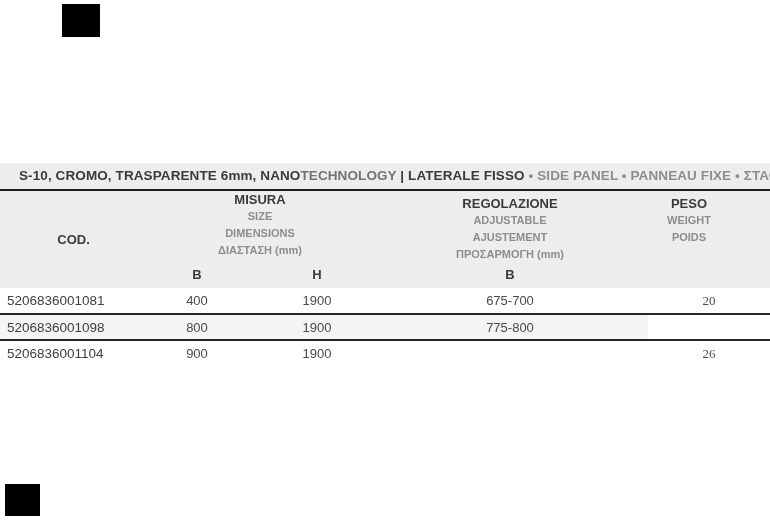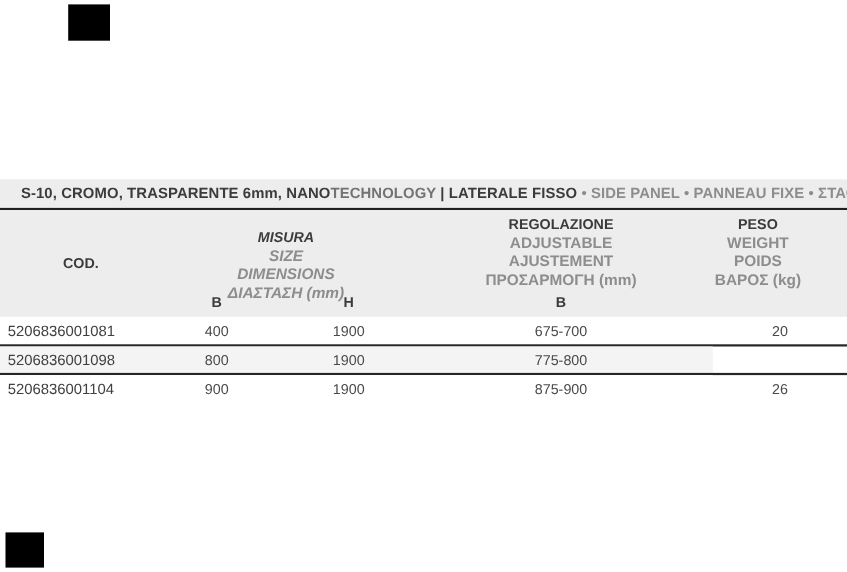--- a/index.html
+++ b/index.html
@@ -28,26 +28,26 @@
   .t-red  { color:#737373; }
   .t-gray { color:#8d8d8d; }
 
   .rule-title { position:absolute; left:0; top:189px; width:770px; height:2px; background:#1f1f1f; }
 
   
   .header-band { position:absolute; left:0; top:191px; width:770px; height:97px; background:#ededed; }
   .hcol { position:absolute; text-align:center; }
   .hline { height:17px; line-height:17px; font-size:13px; font-weight:700; }
   .hline.main { color:#3b3b3b; }
-  .hline.alt  { color:#8d8d8d; font-size:14px; }
+  .hline.alt  { color:#8d8d8d; font-size:11px; }
   .cod-label {
     position:absolute; left:0; top:41px; width:115px; height:16px; line-height:16px;
     text-align:center; font-size:13px; font-weight:700; color:#3b3b3b;margin-left:16px;
   }
-  .grp-misura { left:130px; top:16px; width:260px;font-style:italic; }
+  .grp-misura { left:130px; top:0; width:260px; }
   .grp-reg    { left:390px; top:4px; width:240px; }
   .grp-peso   { left:628px; top:4px; width:122px; }
   .subhead {
     position:absolute; top:75px; height:18px; line-height:18px;
     text-align:center; font-size:13px; font-weight:700; color:#3b3b3b;
   }
   .sub-b1 { left:132px; width:130px; }
   .sub-h  { left:252px; width:130px; }
   .sub-b2 { left:390px; width:240px; }
 
@@ -61,21 +61,21 @@
   .sep-2 { top:339px; }
   .cell {
     position:absolute; top:0; height:100%;
     display:flex; align-items:center; justify-content:center;
     font-size:13px; color:#4a4a4a;
   }
   .cell.code { left:7px; width:170px; justify-content:flex-start; color:#404040; font-size:13.5px; }
   .cell.b    { left:132px; width:130px; }
   .cell.h    { left:252px; width:130px; }
   .cell.adj  { left:390px; width:240px; }
-  .cell.w    { left:648px; width:122px; }
+  .cell.w    { left:648px; width:122px;font-family:Liberation Serif, serif; }
 </style>
 </head>
 <body>
 
 <div class="page">
 
   <div class="ph-block ph-top"></div>
   <div class="ph-block ph-bottom"></div>
 
   <div class="title-bar"><span class="t-dark">S-10, CROMO, TRASPARENTE 6mm, NANO</span><span class="t-red">TECHNOLOGY</span><span class="t-dark"> | LATERALE FISSO</span><span class="t-gray"> • SIDE PANEL • PANNEAU FIXE • ΣΤΑΘΕΡΟ Κ</span></div>
@@ -96,21 +96,20 @@
       <div class="hline main">REGOLAZIONE</div>
       <div class="hline alt">ADJUSTABLE</div>
       <div class="hline alt">AJUSTEMENT</div>
       <div class="hline alt">ΠΡΟΣΑΡΜΟΓΗ (mm)</div>
     </div>
 
     <div class="hcol grp-peso">
       <div class="hline main">PESO</div>
       <div class="hline alt">WEIGHT</div>
       <div class="hline alt">POIDS</div>
-      <div class="hline alt">ΒΑΡΟΣ (kg)</div>
     </div>
 
     <div class="subhead sub-b1">B</div>
     <div class="subhead sub-h">H</div>
     <div class="subhead sub-b2">B</div>
   </div>
 
   <div class="data-row row-1">
     <div class="cell code">5206836001081</div>
     <div class="cell b">400</div>
@@ -125,17 +124,16 @@
     <div class="cell b">800</div>
     <div class="cell h">1900</div>
     <div class="cell adj">775-800</div>
   </div>
   <div class="sep sep-2"></div>
 
   <div class="data-row row-3">
     <div class="cell code">5206836001104</div>
     <div class="cell b">900</div>
     <div class="cell h">1900</div>
-    <div class="cell adj">875-900</div>
     <div class="cell w">26</div>
   </div>
 
 </div>
 
 </body></html>

